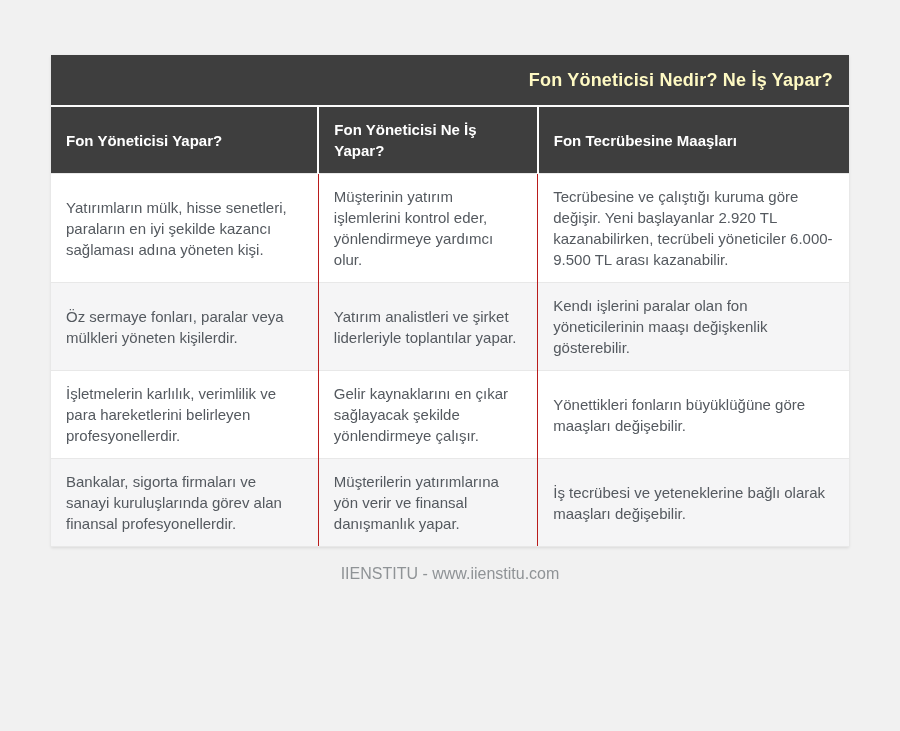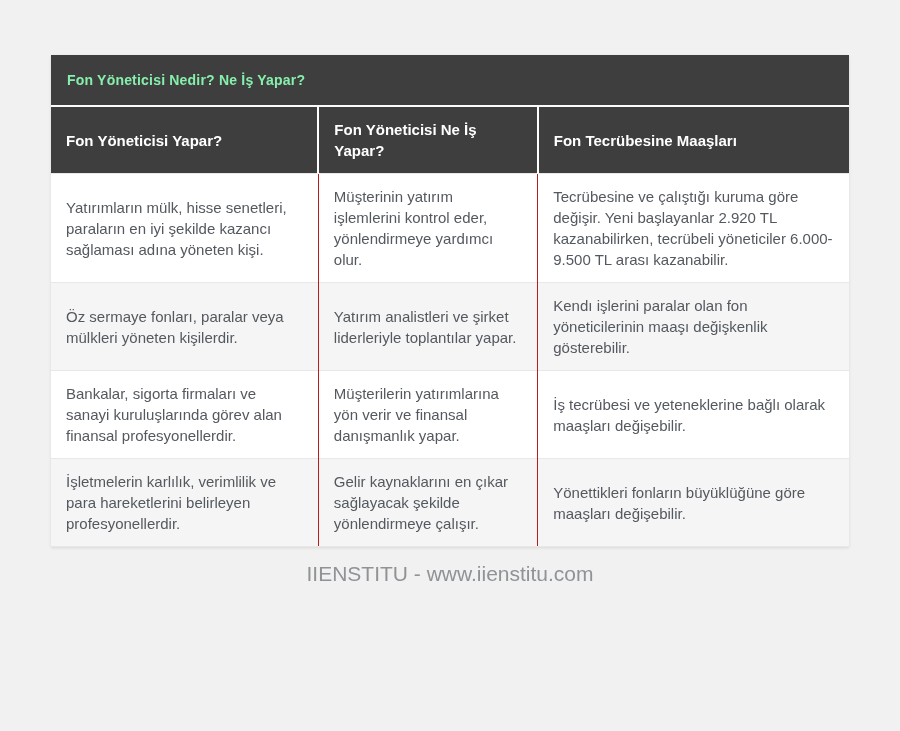--- a/index.html
+++ b/index.html
@@ -22,25 +22,26 @@
     background: #ffffff;
     box-shadow: 0 1px 3px rgba(0,0,0,0.10);
   }
   .title-bar {
     background: #3e3e3e;
     padding: 12px 16px;
     border-bottom: 2px solid #fbfbfb;
   }
   .title-bar h1 {
     margin: 0;
-    font-size: 14px;
+    font-size: 18px;
     line-height: 26px;
     font-weight: bold;
-    color: #86efac;
+    color: #fef9c3;
     letter-spacing: 0.2px;
+    text-align: right;
   }
   table.info-table {
     width: 100%;
     border-collapse: collapse;
     table-layout: fixed;
   }
   col.c1 { width: 33.5%; }
   col.c2 { width: 27.5%; }
   col.c3 { width: 39%; }
   table.info-table th {
@@ -71,21 +72,21 @@
   }
   table.info-table tbody tr:nth-child(even) td {
     background: #f5f5f6;
   }
   table.info-table tbody tr:last-child td {
     border-bottom: 1px solid #e8e8e8;
   }
   .footer {
     margin-top: 16px;
     text-align: center;
-    font-size: 21px;
+    font-size: 16px;
     line-height: 22px;
     color: #8f9396;
   }
 </style>
 </head>
 <body>
 
 <div class="page">
 
   <div class="card">
@@ -112,28 +113,28 @@
           <td>Yatırımların mülk, hisse senetleri, paraların en iyi şekilde kazancı sağlaması adına yöneten kişi.</td>
           <td>Müşterinin yatırım işlemlerini kontrol eder, yönlendirmeye yardımcı olur.</td>
           <td>Tecrübesine ve çalıştığı kuruma göre değişir. Yeni başlayanlar 2.920 TL kazanabilirken, tecrübeli yöneticiler 6.000-9.500 TL arası kazanabilir.</td>
         </tr>
         <tr>
           <td>Öz sermaye fonları, paralar veya mülkleri yöneten kişilerdir.</td>
           <td>Yatırım analistleri ve şirket liderleriyle toplantılar yapar.</td>
           <td>Kendı işlerini paralar olan fon yöneticilerinin maaşı değişkenlik gösterebilir.</td>
         </tr>
         <tr>
+          <td>İşletmelerin karlılık, verimlilik ve para hareketlerini belirleyen profesyonellerdir.</td>
+          <td>Gelir kaynaklarını en çıkar sağlayacak şekilde yönlendirmeye çalışır.</td>
+          <td>Yönettikleri fonların büyüklüğüne göre maaşları değişebilir.</td>
+        </tr>
+        <tr>
           <td>Bankalar, sigorta firmaları ve sanayi kuruluşlarında görev alan finansal profesyonellerdir.</td>
           <td>Müşterilerin yatırımlarına yön verir ve finansal danışmanlık yapar.</td>
           <td>İş tecrübesi ve yeteneklerine bağlı olarak maaşları değişebilir.</td>
-        </tr>
-        <tr>
-          <td>İşletmelerin karlılık, verimlilik ve para hareketlerini belirleyen profesyonellerdir.</td>
-          <td>Gelir kaynaklarını en çıkar sağlayacak şekilde yönlendirmeye çalışır.</td>
-          <td>Yönettikleri fonların büyüklüğüne göre maaşları değişebilir.</td>
         </tr>
       </tbody>
     </table>
 
   </div>
 
   <div class="footer">IIENSTITU - www.iienstitu.com</div>
 
 </div>
 

